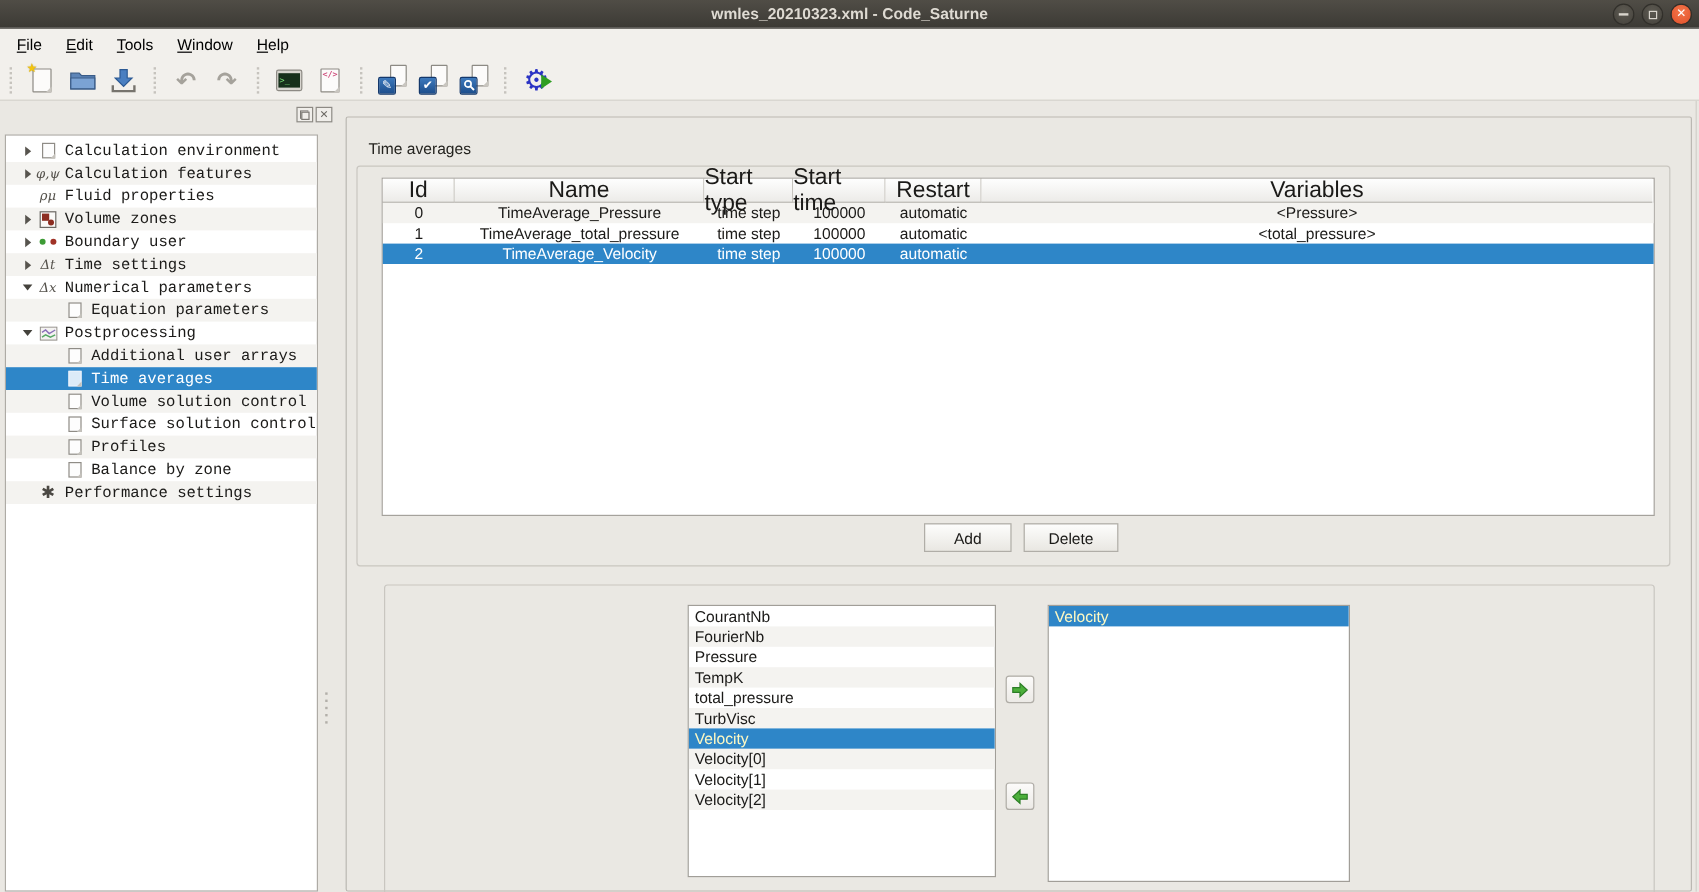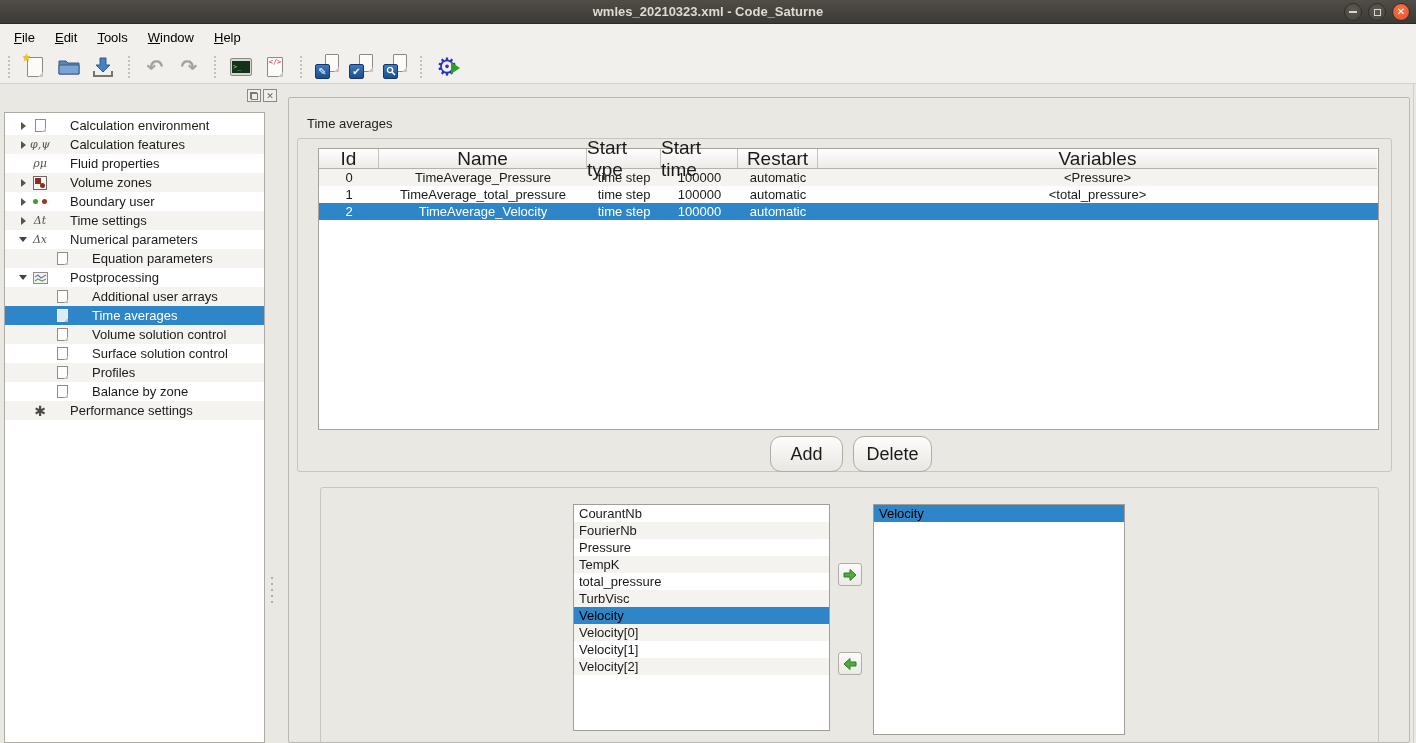--- a/index.html
+++ b/index.html
@@ -68,21 +68,21 @@
   .sidebar { position:absolute; left:4px; top:112px; width:261px; height:631px;
     background:#ffffff; border:1px solid #aeaba5; padding-top:3px; }
   .trow { display:flex; align-items:center; height:19px; font-size:13px; color:#1b1a18; }
   .trow:nth-child(even) { background:#f4f3f0; }
   .trow.sel { background:#2e86c8 !important; color:#ffffff; }
   .arr { width:16px; margin-left:10px; display:flex; justify-content:center; }
   .arr .c { width:0; height:0; border-left:5px solid #57544e; border-top:4px solid transparent; border-bottom:4px solid transparent; }
   .arr .e { width:0; height:0; border-top:5px solid #44423c; border-left:4px solid transparent; border-right:4px solid transparent; }
   .sp2 { width:48px; }
   .ticon { width:18px; display:flex; justify-content:center; align-items:center; }
-  .tlabel { margin-left:21px; white-space:nowrap; }
+  .tlabel { margin-left:5px; white-space:nowrap;font-family:Liberation Mono, monospace; }
   .mini-pg { position:relative; width:11px; height:13px; background:#fdfdfd; border:1px solid #8f8c86; }
   .mini-pg::after { content:''; position:absolute; right:-1px; bottom:-1px;
     border-left:4px solid transparent; border-bottom:4px solid #c5c2bc; }
   .trow.sel .mini-pg { background:#dcebf8; border-color:#e8f1fa; }
   .mesh-ic { width:13px; height:13px; border:1px solid #908d87; background:
     repeating-linear-gradient(0deg,#dddbd6 0 3px,#908d87 3px 4px),
     repeating-linear-gradient(90deg,transparent 0 3px,#908d87 3px 4px); }
   .txtic { font-family:"DejaVu Serif",serif; font-style:italic; font-size:11px; color:#55524c; white-space:nowrap; }
   .vz-ic { position:relative; width:14px; height:14px; background:#faf9f7; border:1px solid #6b6863; }
   .vz-ic::before { content:''; position:absolute; left:1px; top:1px; width:6px; height:6px; background:#8c2d21; }
@@ -106,32 +106,32 @@
   .th { background:linear-gradient(#fefefe,#ecebe8); border-right:1px solid #c6c3bd;
     border-bottom:1px solid #b5b2ac; font-size:19px; color:#1b1a18; display:flex;
     align-items:center; justify-content:center; }
   .th:last-child { border-right:none; }
   .tr { display:flex; height:17px; font-size:13px; color:#1b1a18; }
   .tr:nth-child(even) { background:#f4f3f0; }
   .tr.sel { background:#2e86c8; color:#fff; }
   .td { display:flex; align-items:center; justify-content:center; overflow:hidden; white-space:nowrap; }
   .c-id{width:60px}.c-name{width:208px}.c-stype{width:74px}.c-stime{width:77px}.c-restart{width:80px}.c-vars{width:559px}
 
-  .pbtn { position:absolute; height:36px; background:linear-gradient(#fdfdfc,#e9e7e2);
-    border:1px solid #b0ada7; border-radius:11px; font-size:18px; color:#1b1a18;
+  .pbtn { position:absolute; height:24px; background:linear-gradient(#fdfdfc,#e9e7e2);
+    border:1px solid #b0ada7; border-radius:0; font-size:13px; color:#1b1a18;
     display:flex; align-items:center; justify-content:center; }
   .btn-add { left:770px; top:436px; width:73px; }
   .btn-del { left:853px; top:436px; width:79px; }
 
   .list { position:absolute; background:#fff; border:1px solid #a19e98; overflow:hidden; }
   .list1 { left:573px; top:504px; width:257px; height:227px; }
   .list2 { left:873px; top:504px; width:252px; height:231px; }
   .li { height:17px; font-size:13px; color:#1b1a18; display:flex; align-items:center; padding-left:5px; }
   .li:nth-child(even) { background:#f4f3f0; }
-  .li.sel { background:#2e86c8 !important; color:#000000; }
+  .li.sel { background:#2e86c8 !important; color:#fef9c3; }
 
   .abtn { position:absolute; left:838px; width:24px; height:23px;
     background:linear-gradient(#fcfbfa,#eceae6); border:1px solid #b0ada7; border-radius:3px;
     display:flex; align-items:center; justify-content:center; }
   .abtn.right { top:563px; } .abtn.left { top:652px; }
 
   .splitter { position:absolute; left:271px; top:577px; display:flex; flex-direction:column; gap:4px; }
   .splitter i { width:2px; height:2px; background:#b2afa9; }
   .rightline { position:absolute; left:1413px; top:84px; width:1px; height:659px; background:#d2cfc9; }
 </style>

